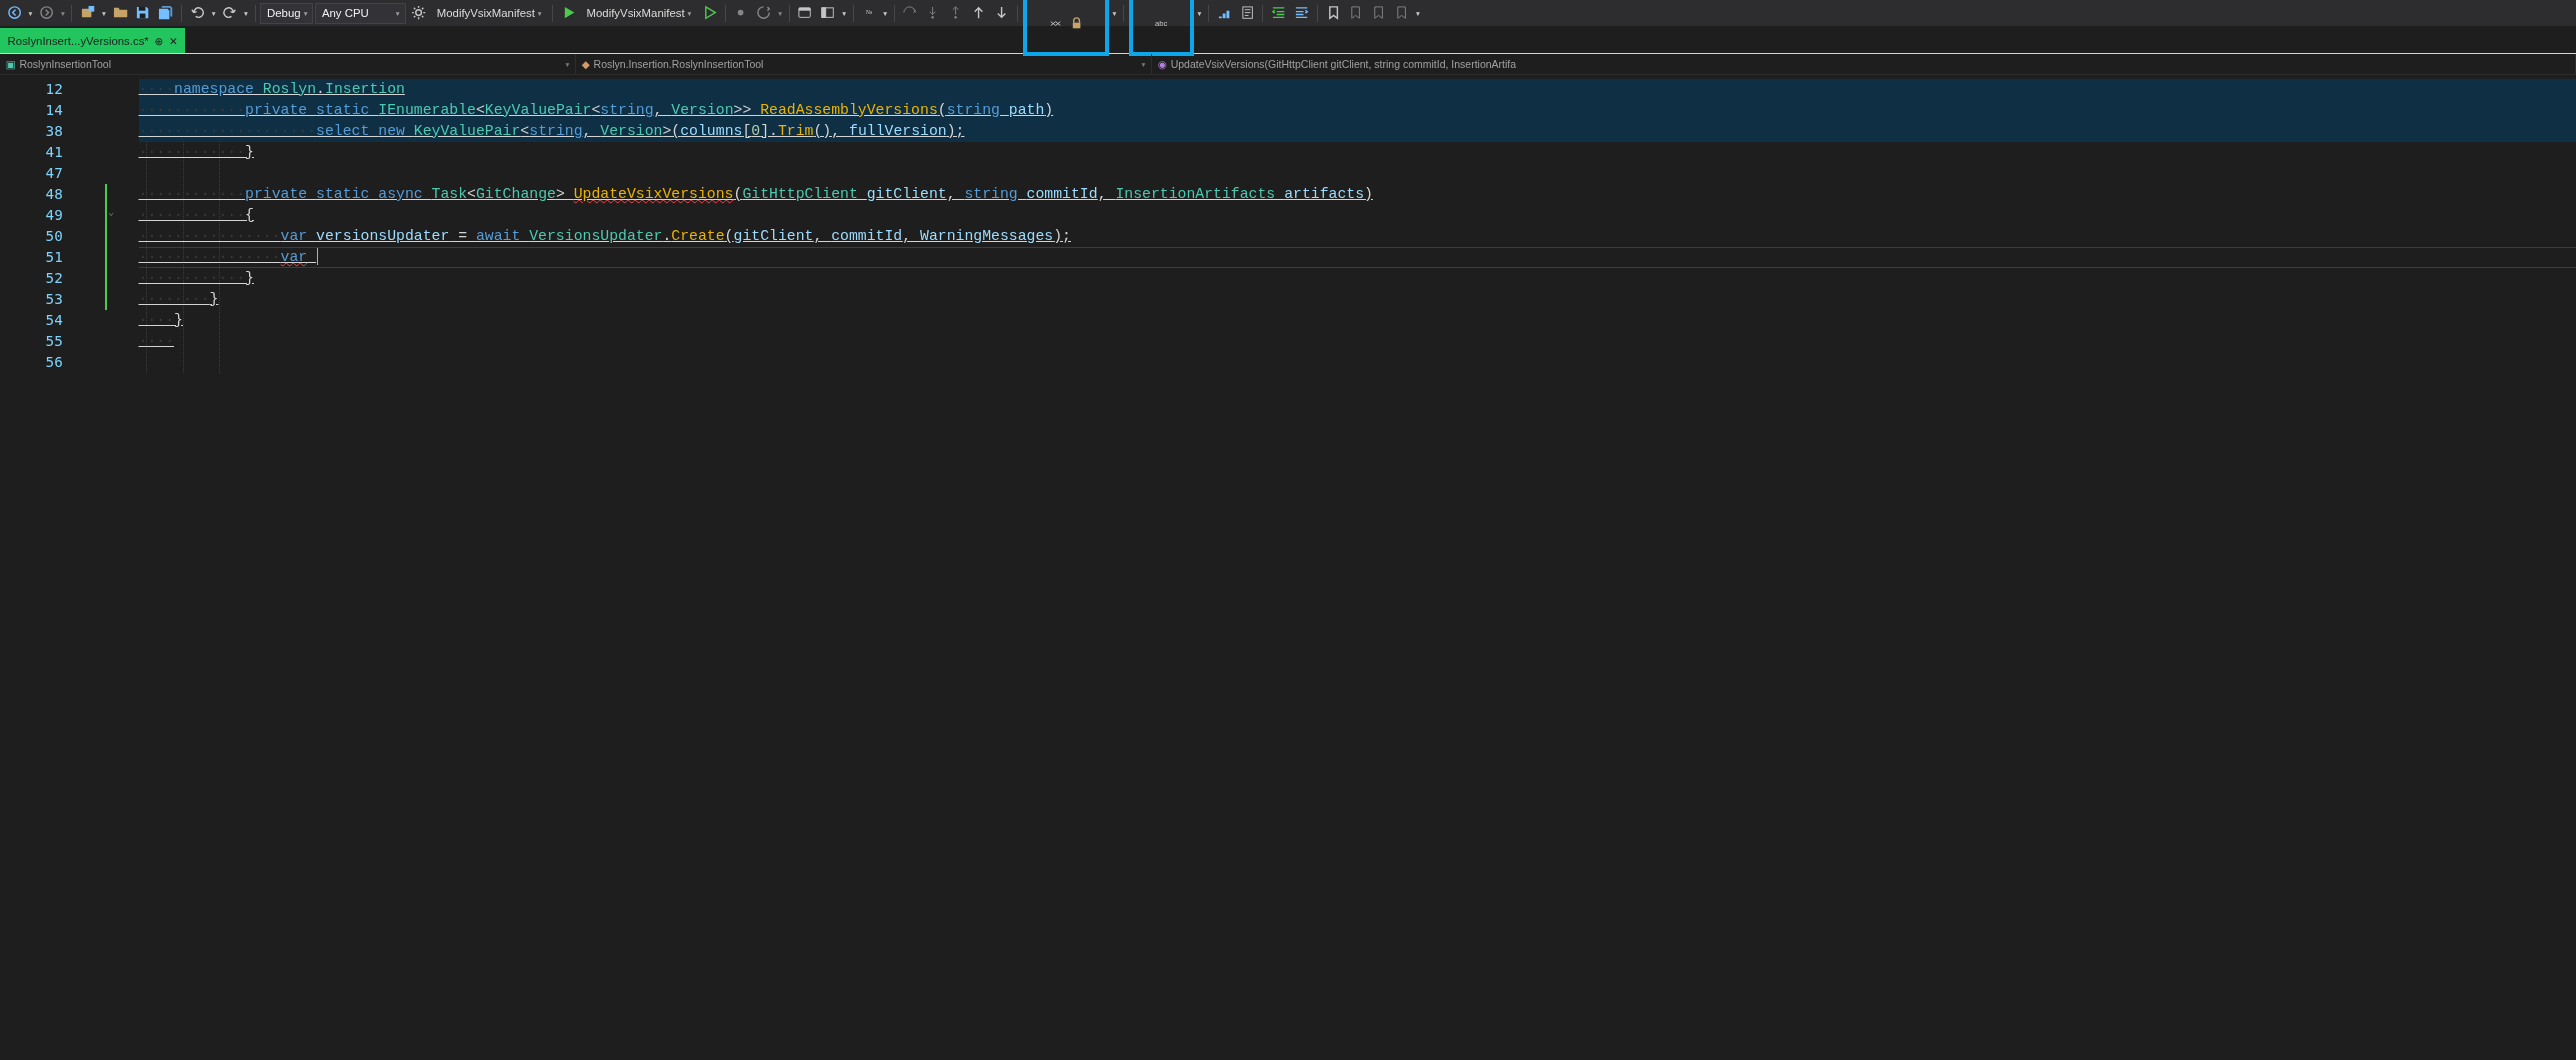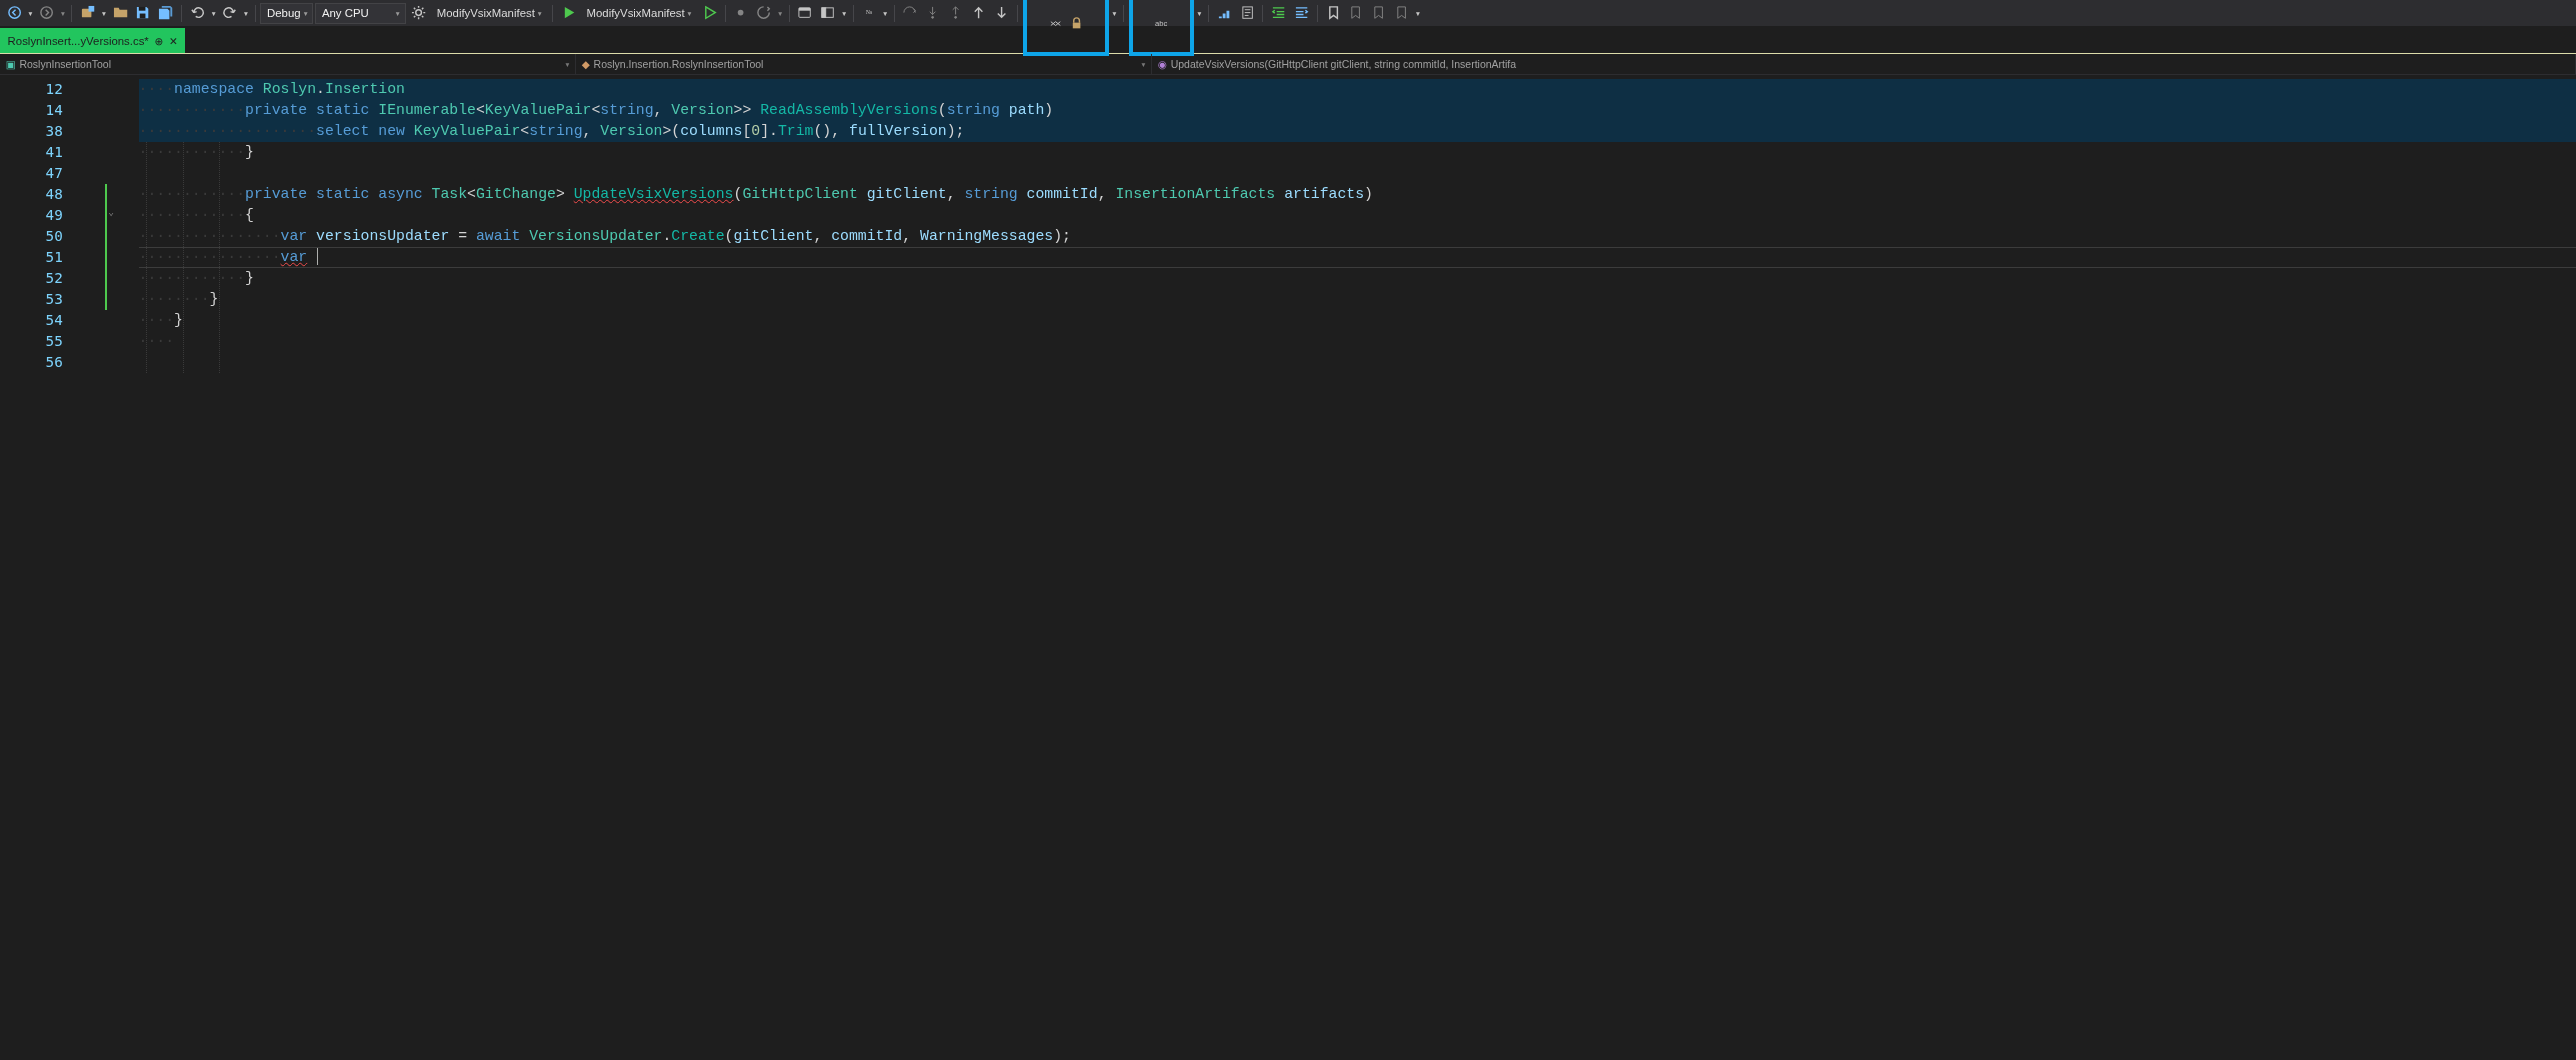--- a/index.html
+++ b/index.html
@@ -150,40 +150,40 @@
   background:#4ec94e;
 }
 .code-area {
   flex:1;
   font-family: Consolas, "Courier New", monospace;
   font-size: 14.8px;
   line-height:21px;
   padding-top:3.8px;
   position:relative;
 }
-.code-line { height:21px; white-space:pre; position:relative; }
+.code-line { height:21px; white-space:pre; position:relative;text-decoration:underline; }
 .current-line-highlight {
   position:absolute;
   left:0; right:0; height:21px;
   border-top:1px solid #3c3c3c;
   border-bottom:1px solid #3c3c3c;
   pointer-events:none;
 }
 .scope-highlight {
   position:absolute;
   left:0; right:0;
   background:#0e2f44;
   pointer-events:none;
 }
 
 
 .kw { color:#569cd6; }
 .type { color:#4ec9b0; }
 .num { color:#b5cea8; }
-.method { color:#14b8a6; }
+.method { color:#eab308; }
 .param { color:#9cdcfe; }
 .field { color:#9cdcfe; }
 .plain { color:#d4d4d4; }
 .punct { color:#d4d4d4; }
 .dot-ws { color:#3a3a3a; }
 .error-squiggle {
   text-decoration: underline wavy #f14c4c;
   text-decoration-thickness: 1px;
 }
 .cursor {

